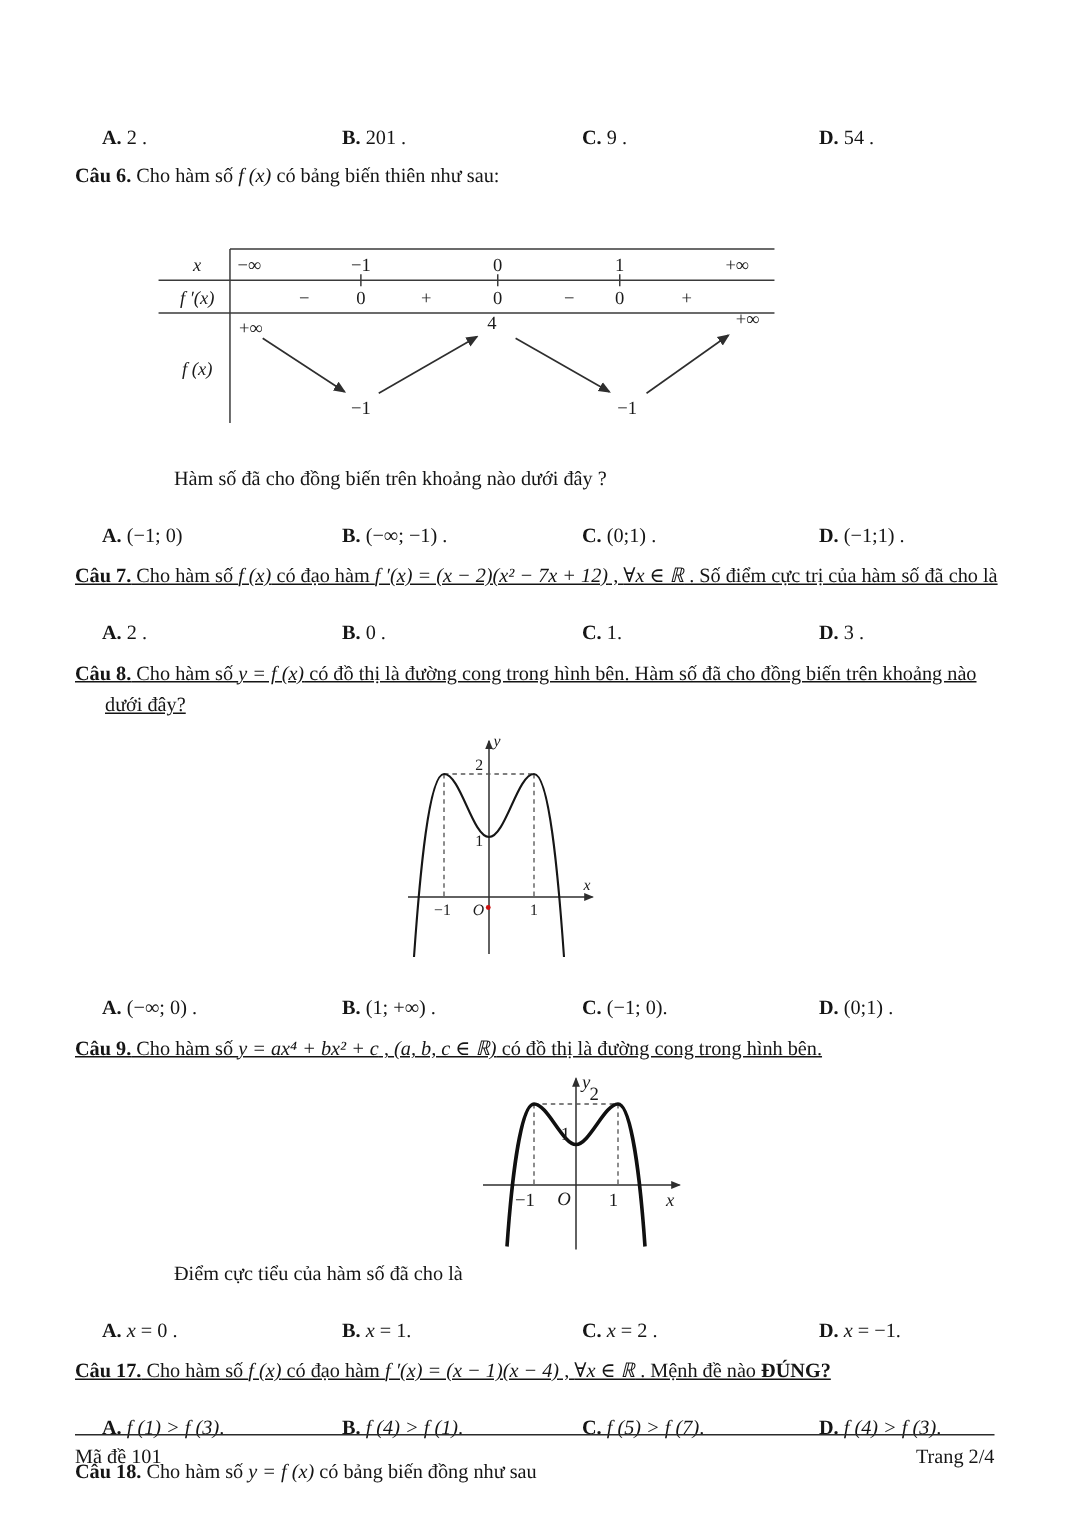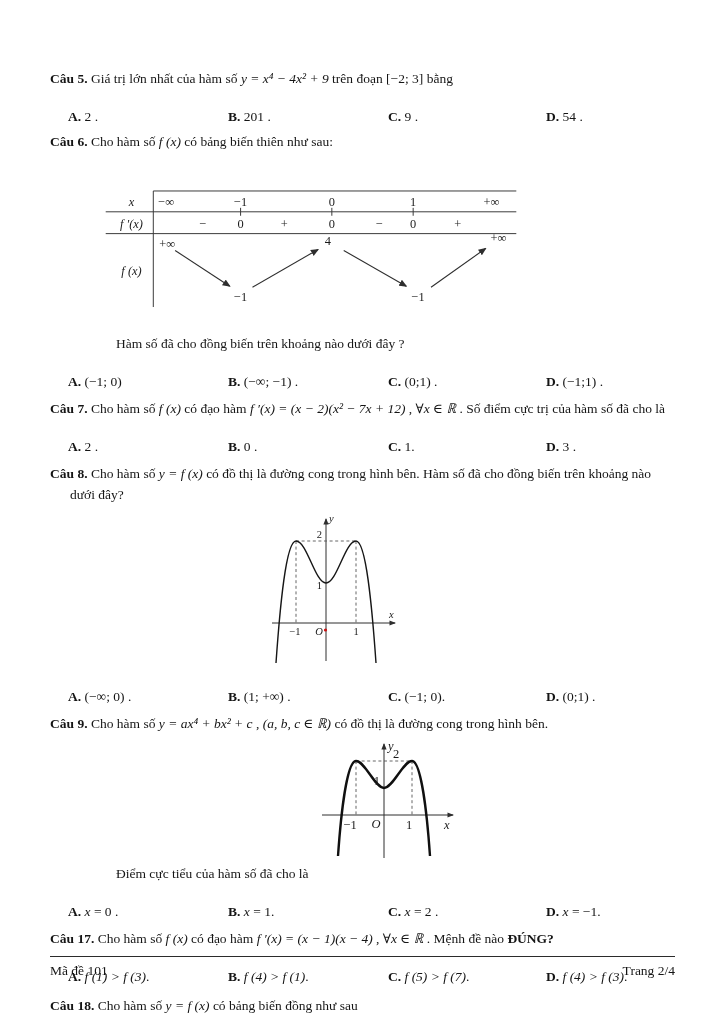--- a/index.html
+++ b/index.html
@@ -5,21 +5,21 @@
   * { margin:0; padding:0; box-sizing:border-box; }
   html,body { background:#ffffff; }
   body {
     width:725px; height:1024px;
     font-family:"Liberation Serif","DejaVu Serif",serif;
     color:#151515; font-size:13.5px; position:relative; overflow:hidden;
   }
   .page { position:absolute; inset:0; background:#fff; overflow:hidden; }
   .content { padding:64px 50px 0 50px; }
   .stem { line-height:21px; padding-left:20px; text-indent:-20px; margin-top:4px; }
-  .stem.mt6 { margin-top:6px; }
+  .stem.mt6 { margin-top:6px;text-decoration:underline; }
   .stem.mt8 { margin-top:8px; }
   .seg-b { font-weight:bold; }
   .seg-i { font-style:italic; }
   .seg-n { }
   .opts {
     display:grid; grid-template-columns:160px 160px 158px auto;
     padding-left:18px; line-height:21px; margin-top:17px;
   }
   .opt { white-space:nowrap; }
   .subline { line-height:21px; padding-left:66px; }
@@ -30,33 +30,32 @@
   svg text { font-size:12.5px; fill:#1a1a1a; font-family:"Liberation Serif","DejaVu Serif",serif; }
   svg .small text, svg text.small { font-size:10.5px; }
   .it { font-style:italic; }
   .tl { stroke:#3a3a3a; stroke-width:1; }
   .arrow-line { stroke:#2e2e2e; stroke-width:1.1; }
   .axis { stroke:#2e2e2e; stroke-width:1; }
   .dash { stroke:#555; stroke-width:0.9; stroke-dasharray:3 2.6; fill:none; }
   .curve-thin { stroke:#161616; stroke-width:1.4; fill:none; }
   .curve-thick { stroke:#101010; stroke-width:2.4; fill:none; }
   .footer {
-    position:absolute; left:50px; right:50px; top:956px;
+    position:absolute; left:50px; right:62px; top:956px;
     border-top:1.2px solid #2b2b2b; display:flex; justify-content:space-between;
     padding-top:5px; line-height:18px;
   }
 </style>
 </head>
 <body>
 
 <div class="page">
   <main class="content">
 
     <section>
-      <p class="stem"><span class="seg-b">Câu 5.</span><span class="seg-n"> Giá trị lớn nhất của hàm số </span><span class="seg-i">y = x⁴ − 4x² + 9</span><span class="seg-n"> trên đoạn </span><span class="seg-n">[−2; 3]</span><span class="seg-n"> bằng</span></p>
       <div class="opts">
         <span class="opt"><span class="seg-b">A.</span><span class="seg-n"> 2 .</span></span>
         <span class="opt"><span class="seg-b">B.</span><span class="seg-n"> 201 .</span></span>
         <span class="opt"><span class="seg-b">C.</span><span class="seg-n"> 9 .</span></span>
         <span class="opt"><span class="seg-b">D.</span><span class="seg-n"> 54 .</span></span>
       </div>
     </section>
 
     <section>
       <p class="stem"><span class="seg-b">Câu 6.</span><span class="seg-n"> Cho hàm số </span><span class="seg-i">f (x)</span><span class="seg-n"> có bảng biến thiên như sau:</span></p>

